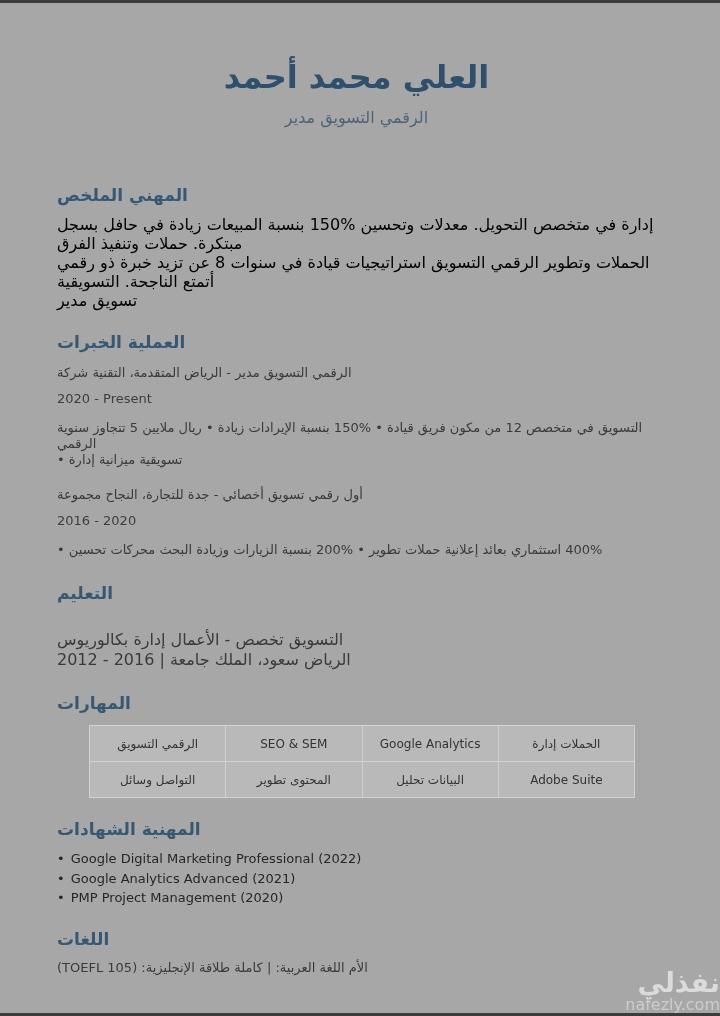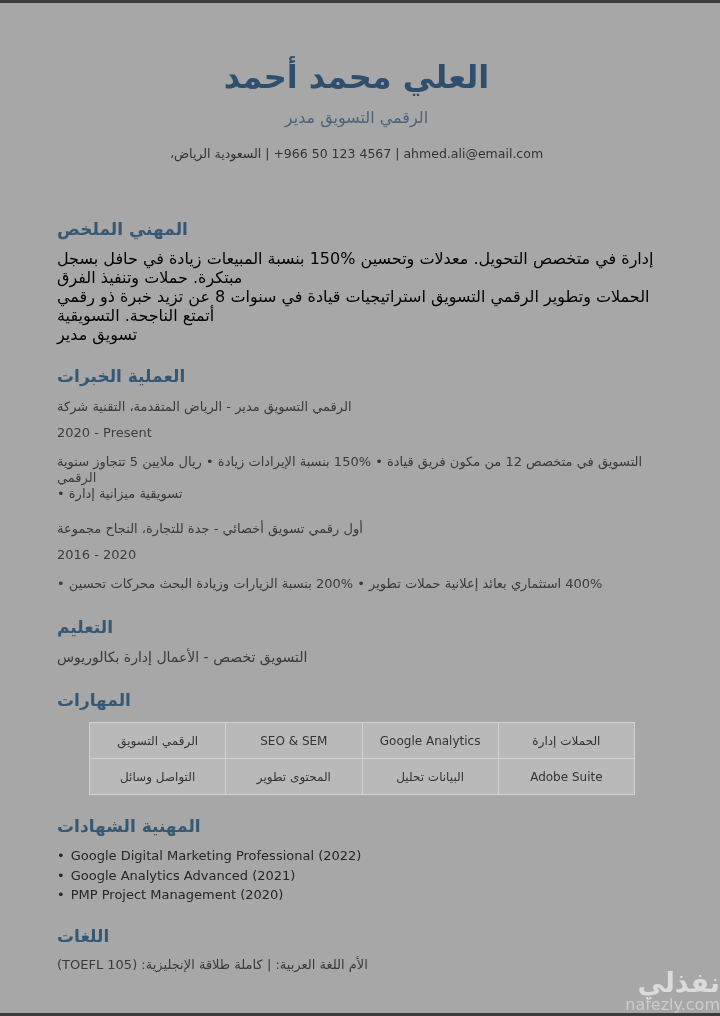--- a/index.html
+++ b/index.html
@@ -44,21 +44,21 @@
   .body-lines{margin-top:9px;font-size:16px;line-height:19px;color:#000000;}
   .body-lines .ln{display:block;}
   .sec-exp{margin-top:21px;}
   .job{margin-top:11px;font-size:13px;color:#3a3a3a;}
   .job + .job{margin-top:18px;}
   .job .company{line-height:18px;}
   .job .period{margin-top:8px;line-height:17px;color:#3d3d3d;}
   .job .bullets{margin-top:13px;line-height:16px;}
   .job .bullets .ln{display:block;}
   .sec-edu{margin-top:24px;}
-  .edu-lines{margin-top:9px;font-size:14px;line-height:20px;color:#3a3a3a;}
+  .edu-lines{margin-top:26px;font-size:16px;line-height:20px;color:#3a3a3a;}
   .edu-lines .ln{display:block;}
   .sec-skills{margin-top:22px;}
   .skills-table{
     margin:11px 0 0 32px;
     border-collapse:collapse;table-layout:fixed;
     width:546px;direction:ltr;
   }
   .skills-table td{
     height:33px;
     border:1px solid #d2d2d2;
@@ -89,21 +89,20 @@
 <body>
 
 <div class="page">
   <div class="edgebar top"></div>
 
   <div class="content">
 
     <header>
       <h1 class="name ln"><bdi>أحمد</bdi> <bdi>محمد</bdi> <bdi>العلي</bdi></h1>
       <div class="subtitle ln"><bdi>مدير</bdi> <bdi>التسويق</bdi> <bdi>الرقمي</bdi></div>
-      <div class="contact ln"><bdi>الرياض،</bdi> <bdi>السعودية</bdi> <bdi>|</bdi> <bdi>+966</bdi> <bdi>50</bdi> <bdi>123</bdi> <bdi>4567</bdi> <bdi>|</bdi> <bdi>ahmed.ali@email.com</bdi></div>
     </header>
 
     <section class="sec-summary">
       <h2 class="sec ln"><bdi>الملخص</bdi> <bdi>المهني</bdi></h2>
       <div class="body-lines">
         <span class="ln"><bdi>بسجل</bdi> <bdi>حافل</bdi> <bdi>في</bdi> <bdi>زيادة</bdi> <bdi>المبيعات</bdi> <bdi>بنسبة</bdi> <bdi>150%</bdi> <bdi>وتحسين</bdi> <bdi>معدلات</bdi> <bdi>التحويل.</bdi> <bdi>متخصص</bdi> <bdi>في</bdi> <bdi>إدارة</bdi> <bdi>الفرق</bdi> <bdi>وتنفيذ</bdi> <bdi>حملات</bdi> <bdi>مبتكرة.</bdi></span>
         <span class="ln"><bdi>رقمي</bdi> <bdi>ذو</bdi> <bdi>خبرة</bdi> <bdi>تزيد</bdi> <bdi>عن</bdi> <bdi>8</bdi> <bdi>سنوات</bdi> <bdi>في</bdi> <bdi>قيادة</bdi> <bdi>استراتيجيات</bdi> <bdi>التسويق</bdi> <bdi>الرقمي</bdi> <bdi>وتطوير</bdi> <bdi>الحملات</bdi> <bdi>التسويقية</bdi> <bdi>الناجحة.</bdi> <bdi>أتمتع</bdi></span>
         <span class="ln"><bdi>مدير</bdi> <bdi>تسويق</bdi></span>
       </div>
     </section>
@@ -126,20 +125,21 @@
         <div class="bullets">
           <span class="ln"><bdi>•</bdi> <bdi>تحسين</bdi> <bdi>محركات</bdi> <bdi>البحث</bdi> <bdi>وزيادة</bdi> <bdi>الزيارات</bdi> <bdi>بنسبة</bdi> <bdi>200%</bdi> <bdi>•</bdi> <bdi>تطوير</bdi> <bdi>حملات</bdi> <bdi>إعلانية</bdi> <bdi>بعائد</bdi> <bdi>استثماري</bdi> <bdi>400%</bdi></span>
         </div>
       </div>
     </section>
 
     <section class="sec-edu">
       <h2 class="sec ln"><bdi>التعليم</bdi></h2>
       <div class="edu-lines">
         <span class="ln"><bdi>بكالوريوس</bdi> <bdi>إدارة</bdi> <bdi>الأعمال</bdi> <bdi>-</bdi> <bdi>تخصص</bdi> <bdi>التسويق</bdi></span>
+        <span class="ln"><bdi>2012</bdi> <bdi>-</bdi> <bdi>2016</bdi> <bdi>|</bdi> <bdi>جامعة</bdi> <bdi>الملك</bdi> <bdi>سعود،</bdi> <bdi>الرياض</bdi></span>
       </div>
     </section>
 
     <section class="sec-skills">
       <h2 class="sec ln"><bdi>المهارات</bdi></h2>
       <table class="skills-table">
         <tbody>
           <tr>
             <td class="ln"><bdi>التسويق</bdi> <bdi>الرقمي</bdi></td>
             <td class="ln"><bdi>SEO</bdi> <bdi>&amp;</bdi> <bdi>SEM</bdi></td>

